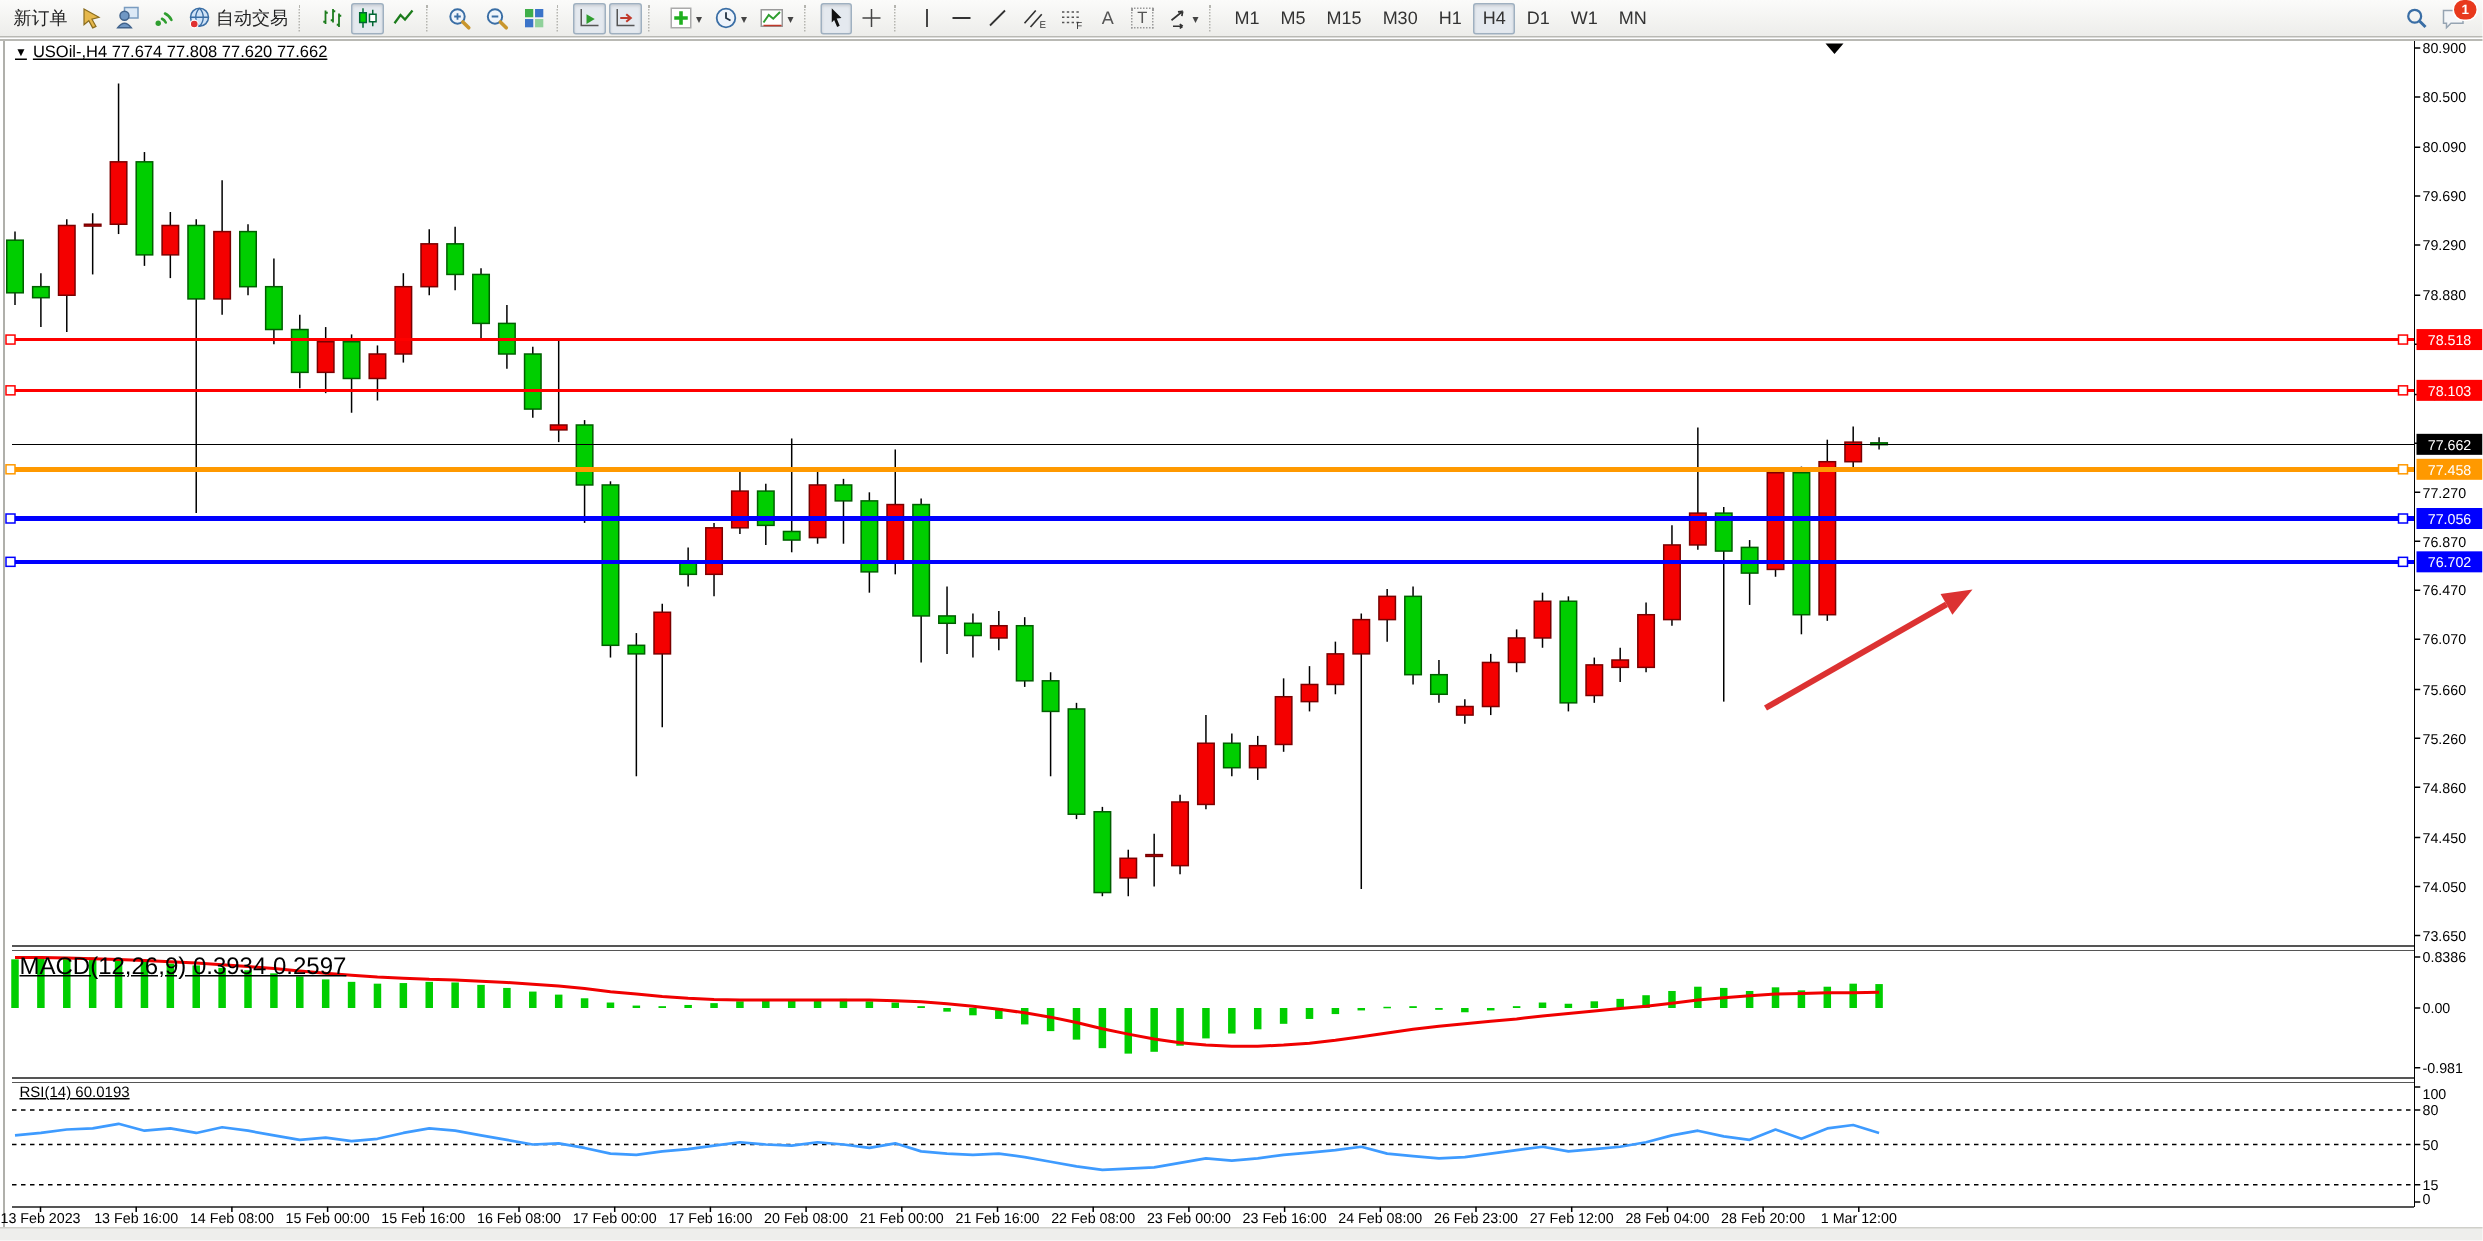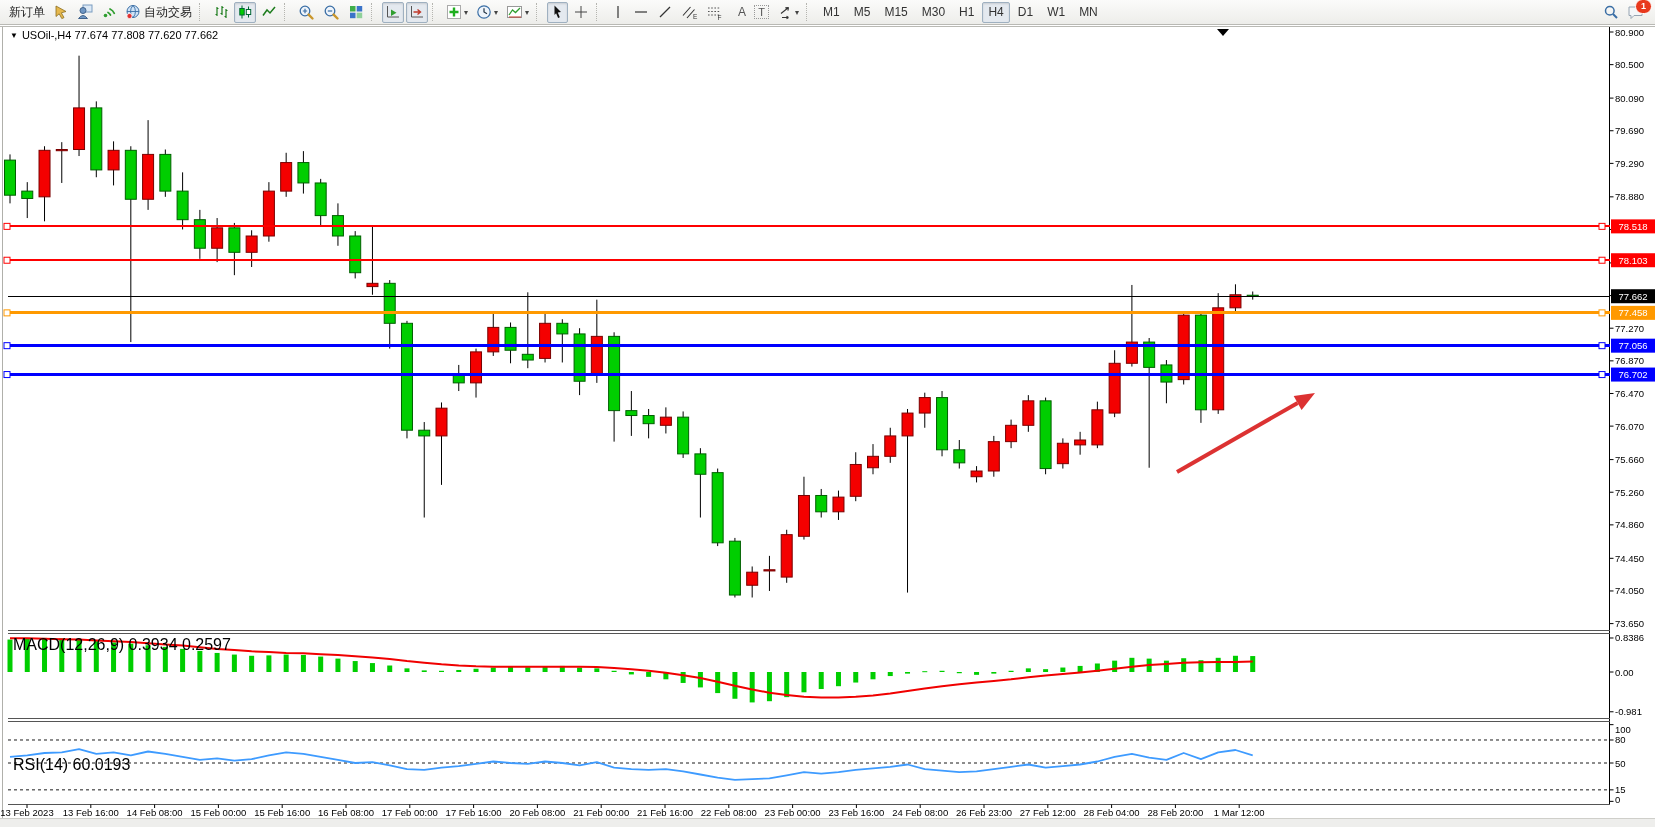--- a/index.html
+++ b/index.html
@@ -2,41 +2,41 @@
 <html><head>
 <meta charset="utf-8">
 <style>
   html,body{margin:0;padding:0;background:#fff;}
   body{width:1655px;height:827px;position:relative;overflow:hidden;
        font-family:"Liberation Sans","DejaVu Sans",sans-serif;-webkit-font-smoothing:none;}
   
   #toolbar{position:absolute;top:0;left:0;width:1655px;height:25px;z-index:5;
     background:linear-gradient(#fbfbfa,#ededea);border-bottom:1px solid #b9b9b4;
     display:flex;align-items:center;padding:0 2px;box-sizing:border-box;}
-  .tbtn{display:inline-flex;align-items:center;justify-content:flex-end;height:21px;min-width:21px;
+  .tbtn{display:inline-flex;align-items:center;justify-content:center;height:21px;min-width:21px;
     padding:0 2px;margin:0 1px;border:1px solid transparent;border-radius:2px;box-sizing:border-box;
     font-size:12px;color:#222;cursor:default;background:transparent;}
   .tbtn.active{background:#e4e9ef;border-color:#9fb0c0;box-shadow:inset 0 1px 2px rgba(0,0,0,.12);}
   .tbtn .lbl{margin-left:3px;font-size:12px;white-space:nowrap;}
   .tbtn svg{display:block;}
   .drop{font-size:8px;color:#444;margin-left:2px;}
   .sep{width:6px;height:18px;margin:0 3px;border-left:1px dotted #b5b5b0;}
   .tf{font-size:12px;color:#333;padding:0 5px;}
   .spacer{flex:1;}
   #chat-wrap{position:relative;margin-right:6px;}
   #badge{position:absolute;top:-4px;right:-6px;background:#e8391d;color:#fff;border-radius:8px;
     min-width:13px;height:13px;line-height:13px;text-align:center;font-size:9px;font-weight:bold;
     border:1px solid #fff;padding:0 1px;}
   
   #chartsvg{position:absolute;top:0;left:0;z-index:1;}
-  .ovl{position:absolute;z-index:3;color:#000;white-space:nowrap;}
+  .ovl{position:absolute;z-index:3;color:#000;white-space:nowrap;text-decoration:underline;}
   #symbol-header{top:29px;left:10px;font-size:11px;}
   #symbol-header .tri{font-size:8px;vertical-align:1px;margin-right:4px;}
   #macd-label{top:636px;left:13px;font-size:16px;}
-  #rsi-label{top:756px;left:13px;font-size:16px;}
+  #rsi-label{top:723px;left:13px;font-size:10px;}
   #bottomstrip{position:absolute;left:0;bottom:0;width:1655px;height:8px;background:#eeeeec;z-index:2;
     border-top:1px solid #cfcfca;}
 </style>
 </head>
 <body>
 
 <div id="toolbar">
   <div class="tbtn">
     <span class="lbl">新订单</span>
   </div>

